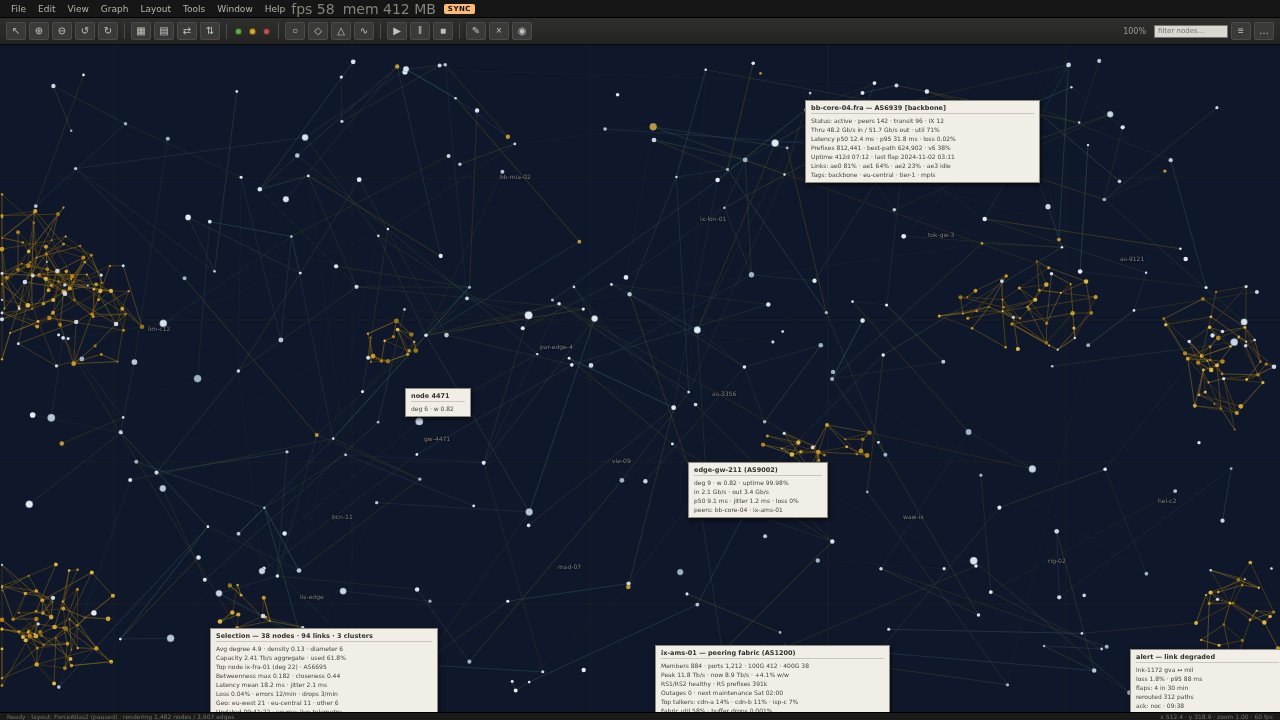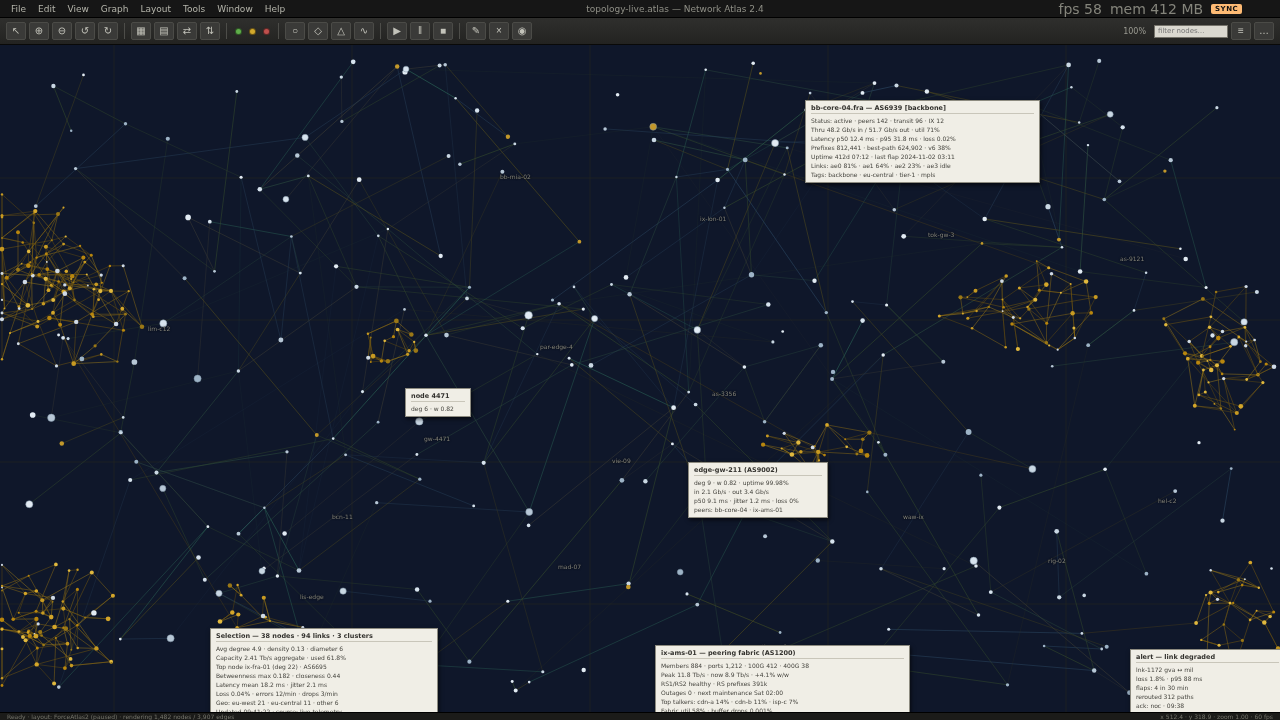--- a/index.html
+++ b/index.html
@@ -62,21 +62,20 @@
     <div id="menu-left" style="display:flex;">
         <span class="menu-item">File</span>
         <span class="menu-item">Edit</span>
         <span class="menu-item">View</span>
         <span class="menu-item">Graph</span>
         <span class="menu-item">Layout</span>
         <span class="menu-item">Tools</span>
         <span class="menu-item">Window</span>
         <span class="menu-item">Help</span>
       </div>
-    <div class="menu-title">topology-live.atlas — Network Atlas 2.4</div>
     <div class="menu-right" id="menu-right">
         <span class="menu-stat">fps 58</span>
         <span class="menu-stat">mem 412 MB</span>
         <span class="badge" style="background: #fdba74;">SYNC</span>
         <span class="badge" style="background: #ef4444; margin-top: 29px;">REC</span>
       </div>
   </div>
 
   <div class="toolbar" id="toolbar">
       <button class="tbtn">↖</button>
@@ -1697,21 +1696,21 @@
           <div class="tt-title">Selection — 38 nodes · 94 links · 3 clusters</div>
           <div class="tt-line">Avg degree 4.9 · density 0.13 · diameter 6</div>
           <div class="tt-line">Capacity 2.41 Tb/s aggregate · used 61.8%</div>
           <div class="tt-line">Top node ix-fra-01 (deg 22) · AS6695</div>
           <div class="tt-line">Betweenness max 0.182 · closeness 0.44</div>
           <div class="tt-line">Latency mean 18.2 ms · jitter 2.1 ms</div>
           <div class="tt-line">Loss 0.04% · errors 12/min · drops 3/min</div>
           <div class="tt-line">Geo: eu-west 21 · eu-central 11 · other 6</div>
           <div class="tt-line">Updated 09:41:22 · source: live telemetry</div>
         </div>
-        <div class="tooltip" style="left: 655px; top: 600px; width: 255px;">
+        <div class="tooltip" style="left: 655px; top: 600px; width: 235px;">
           <div class="tt-title">ix-ams-01 — peering fabric (AS1200)</div>
           <div class="tt-line">Members 884 · ports 1,212 · 100G 412 · 400G 38</div>
           <div class="tt-line">Peak 11.8 Tb/s · now 8.9 Tb/s · +4.1% w/w</div>
           <div class="tt-line">RS1/RS2 healthy · RS prefixes 391k</div>
           <div class="tt-line">Outages 0 · next maintenance Sat 02:00</div>
           <div class="tt-line">Top talkers: cdn-a 14% · cdn-b 11% · isp-c 7%</div>
           <div class="tt-line">Fabric util 58% · buffer drops 0.001%</div>
         </div>
         <div class="tooltip" style="left: 1130px; top: 604px; width: 155px;">
           <div class="tt-title">alert — link degraded</div>

